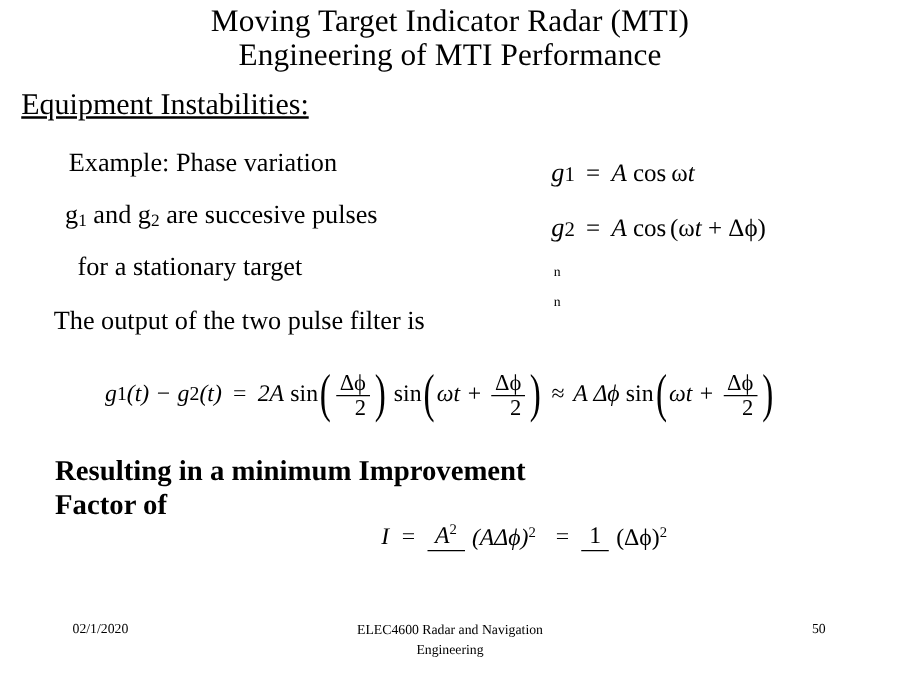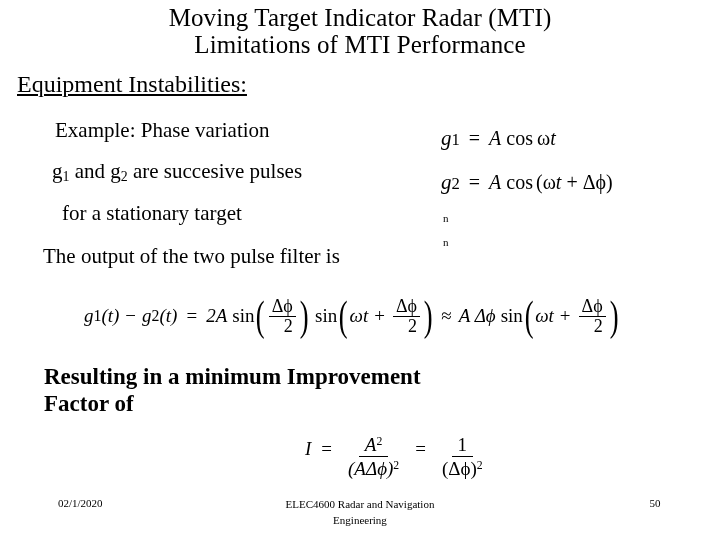--- a/index.html
+++ b/index.html
@@ -165,24 +165,23 @@
     top: 418px;
     font-size: 19px;
     display: flex;
     align-items: center;
     white-space: nowrap;
   }
   .eq-improve .eqsign { margin: 0 10px; }
 
   .frac-big {
     display: inline-flex;
-    flex-direction: column;
+    flex-direction: row;
     align-items: center;
     line-height: 1.12;
-    margin-top: 16px;
   }
   .frac-big .num {
     padding: 0 6px 1px 6px;
     border-bottom: 1.4px solid #000;
   }
   .frac-big .den {
     padding: 1px 6px 0 6px;
   }
 
   sup.exp {
@@ -217,21 +216,21 @@
     font-size: 11px;
   }
 </style>
 </head>
 <body>
 
 <div class="slide">
 
   <div class="title-block">
     <div class="title-line">Moving Target Indicator Radar (MTI)</div>
-    <div class="title-line">Limitations of MTI Performance</div>
+    <div class="title-line">Engineering of MTI Performance</div>
   </div>
 
   <div class="section-heading">Equipment Instabilities:</div>
 
   <div class="body-line line-example">Example: Phase variation</div>
 
   <div class="body-line line-pulses">
     <span>g</span><sub>1</sub><span> and g</span><sub>2</sub><span> are succesive pulses</span>
   </div>
 

